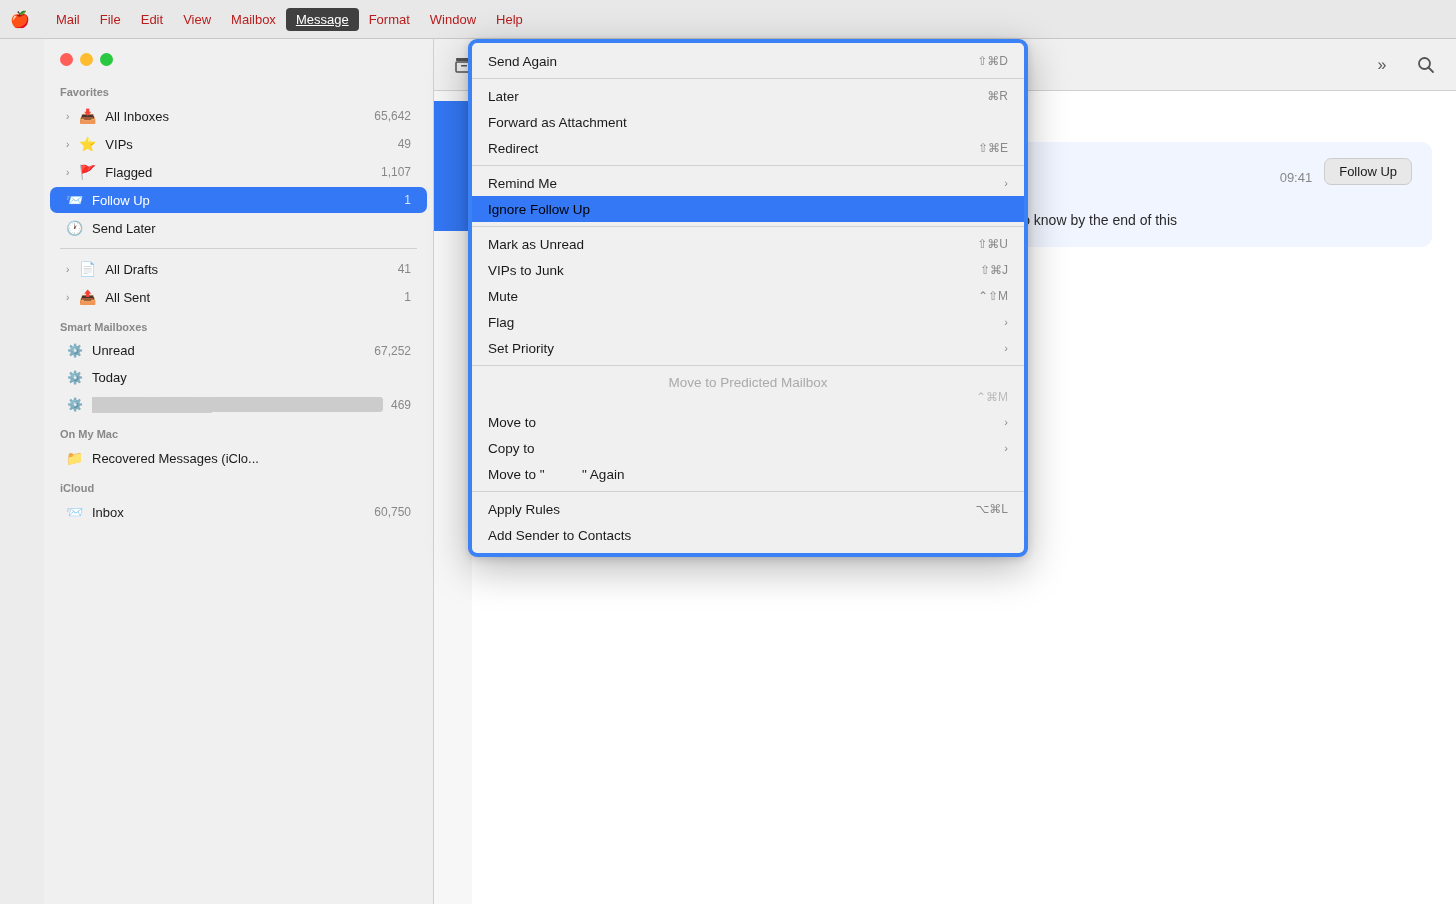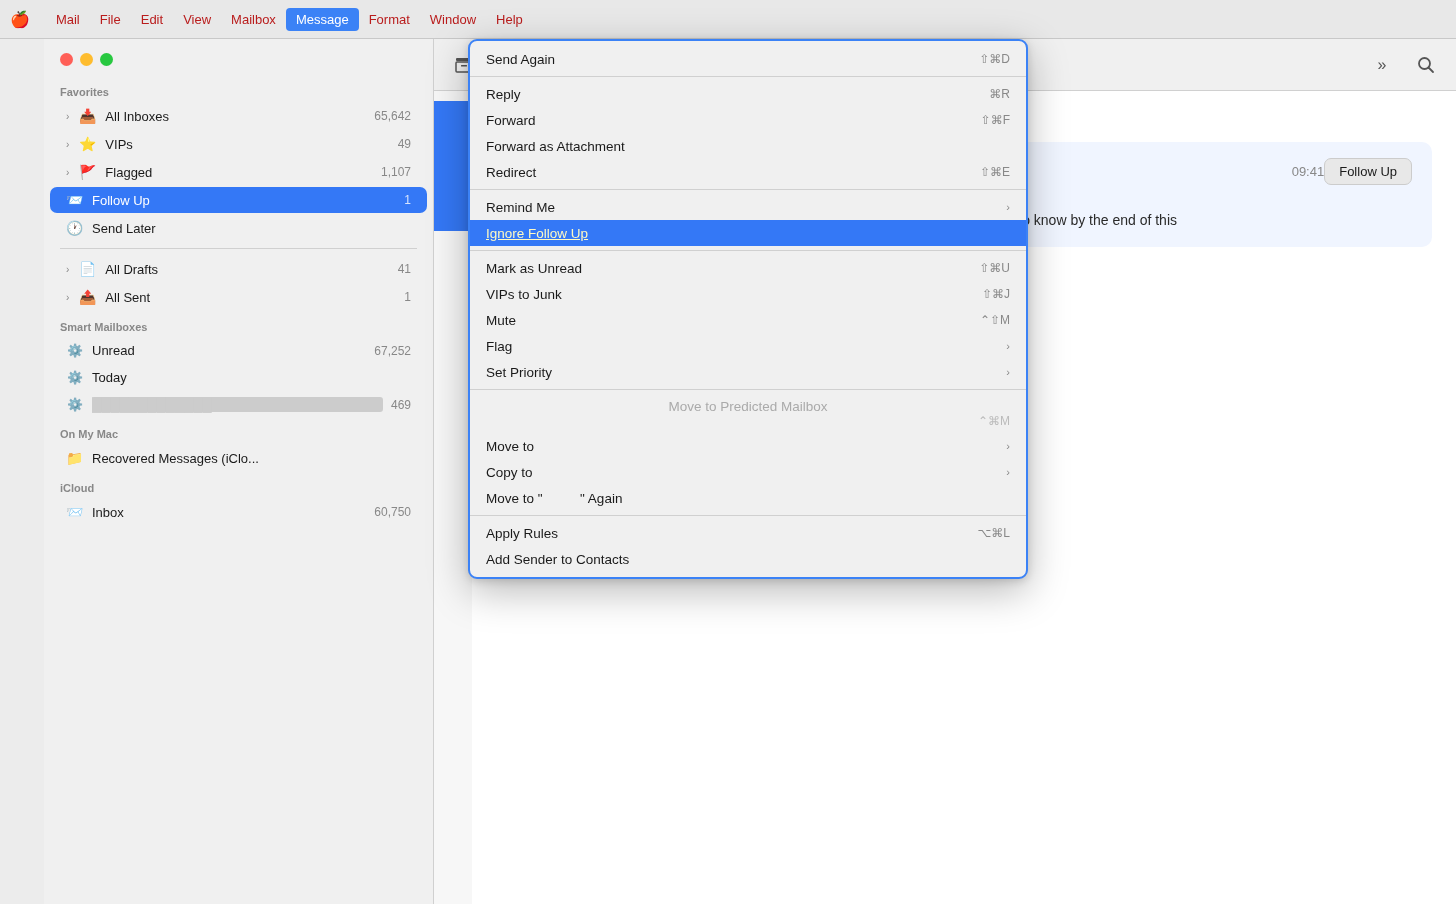--- a/index.html
+++ b/index.html
@@ -29,22 +29,23 @@
       margin-right: 16px;
     }
     .menu-bar-item {
       padding: 4px 10px;
       font-size: 13px;
       color: #b91c1c;
       border-radius: 4px;
       cursor: pointer;
     }
     .menu-bar-item.active {
-      background: #3b82f6;
+      background: #404040;
       color: #fff;
+      text-decoration: underline;
     }
 
     
     .main-layout {
       display: flex;
       width: 100%;
       height: calc(100% - 39px);
     }
 
     
@@ -208,35 +209,34 @@
     .dropdown-overlay {
       position: absolute;
       top: 39px;
       left: 468px;
       width: 560px;
       background: #f0f0f0;
       border-radius: 9px;
       box-shadow: 0 12px 40px rgba(0,0,0,0.28), 0 2px 8px rgba(0,0,0,0.15);
       z-index: 1000;
       padding: 5px 0;
-      border: 2px solid #3b82f6;
+      border: 4px solid #3b82f6;
     }
     .menu-item {
       display: flex;
       align-items: center;
       padding: 5px 16px;
       font-size: 13.5px;
       color: #1a1a1a;
       cursor: pointer;
       min-height: 26px;
     }
     .menu-item.highlighted {
       background: #3478f6;
-      color: #fef9c3;
-      text-decoration: underline;
+      color: #000000;
     }
     .menu-item .shortcut {
       margin-left: auto;
       font-size: 12px;
       color: #888;
       display: flex;
       align-items: center;
       gap: 1px;
     }
     .menu-item .submenu-arrow {
@@ -410,21 +410,21 @@
         <div style="font-size:13px;color:#888;margin-bottom:16px;">
           <span>1 message — from a few days ago.</span>
         </div>
 
         <div style="background:#f0f5ff;border-radius:10px;padding:16px 20px;margin-bottom:16px;">
           <div class="msg-header-area">
             <div>
               <div class="msg-subject">Going to AI DevSummit?</div>
               <div class="msg-from">insintle</div>
             </div>
-            <div style="display:flex;align-items:center;">
+            <div style="display:flex;align-items:flex-end;gap:12px;">
               <span class="msg-time">09:41</span>
               <button class="follow-up-btn">Follow Up</button>
             </div>
           </div>
           <div class="msg-body">anning on going to the AI Wednesday and Thursday? 0. If so, which pass will you o know by the end of this</div>
         </div>
         <div style="font-size:13px;color:#888;">one</div>
       </div>
     </div>
   </div>
@@ -432,26 +432,22 @@
 
 <div class="dropdown-overlay">
   <div class="menu-item">
     <span>Send Again</span>
     <span class="shortcut">⇧⌘D</span>
   </div>
 
   <div class="menu-separator"></div>
 
   <div class="menu-item">
-    <span>Reply</span>
+    <span>Later</span>
     <span class="shortcut">⌘R</span>
-  </div>
-  <div class="menu-item">
-    <span>Forward</span>
-    <span class="shortcut">⇧⌘F</span>
   </div>
   <div class="menu-item">
     <span>Forward as Attachment</span>
   </div>
   <div class="menu-item">
     <span>Redirect</span>
     <span class="shortcut">⇧⌘E</span>
   </div>
 
   <div class="menu-separator"></div>

